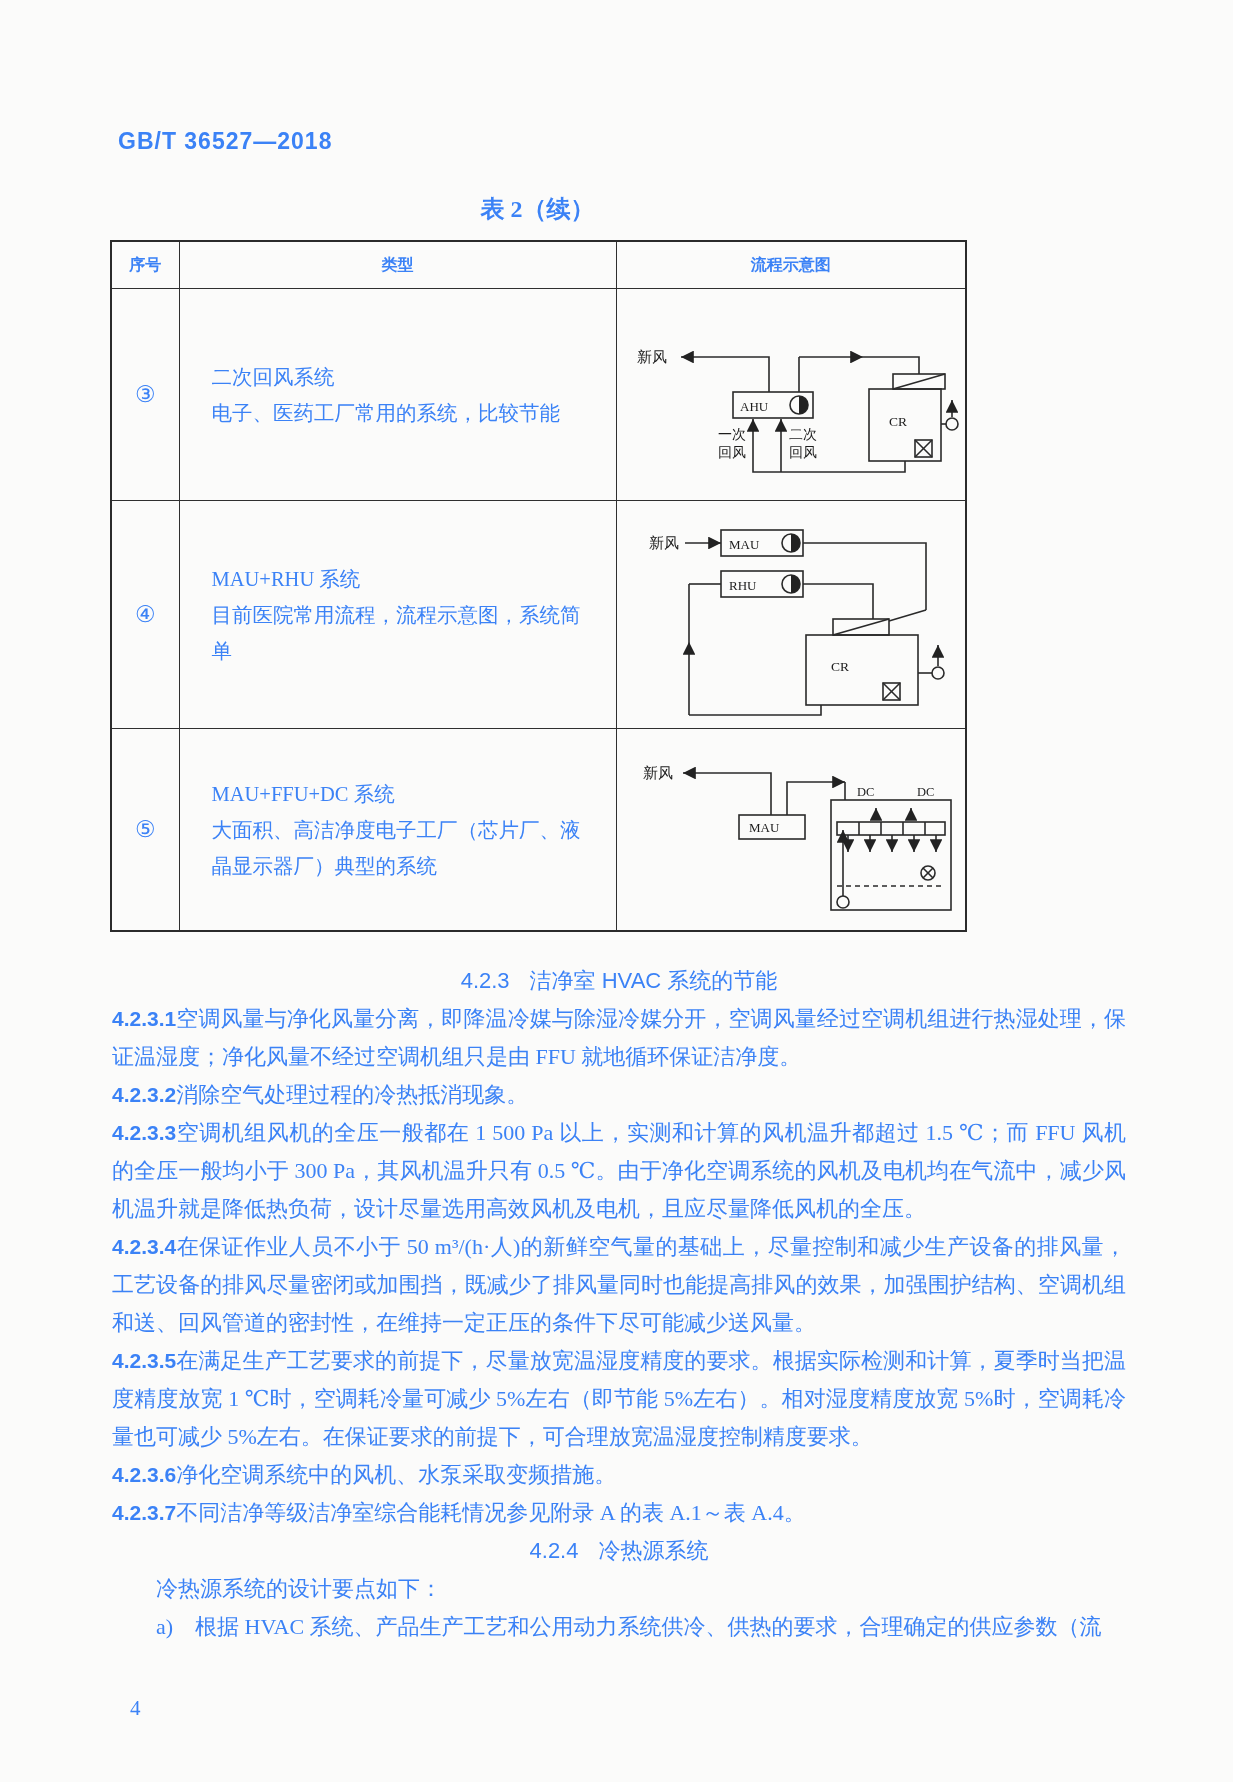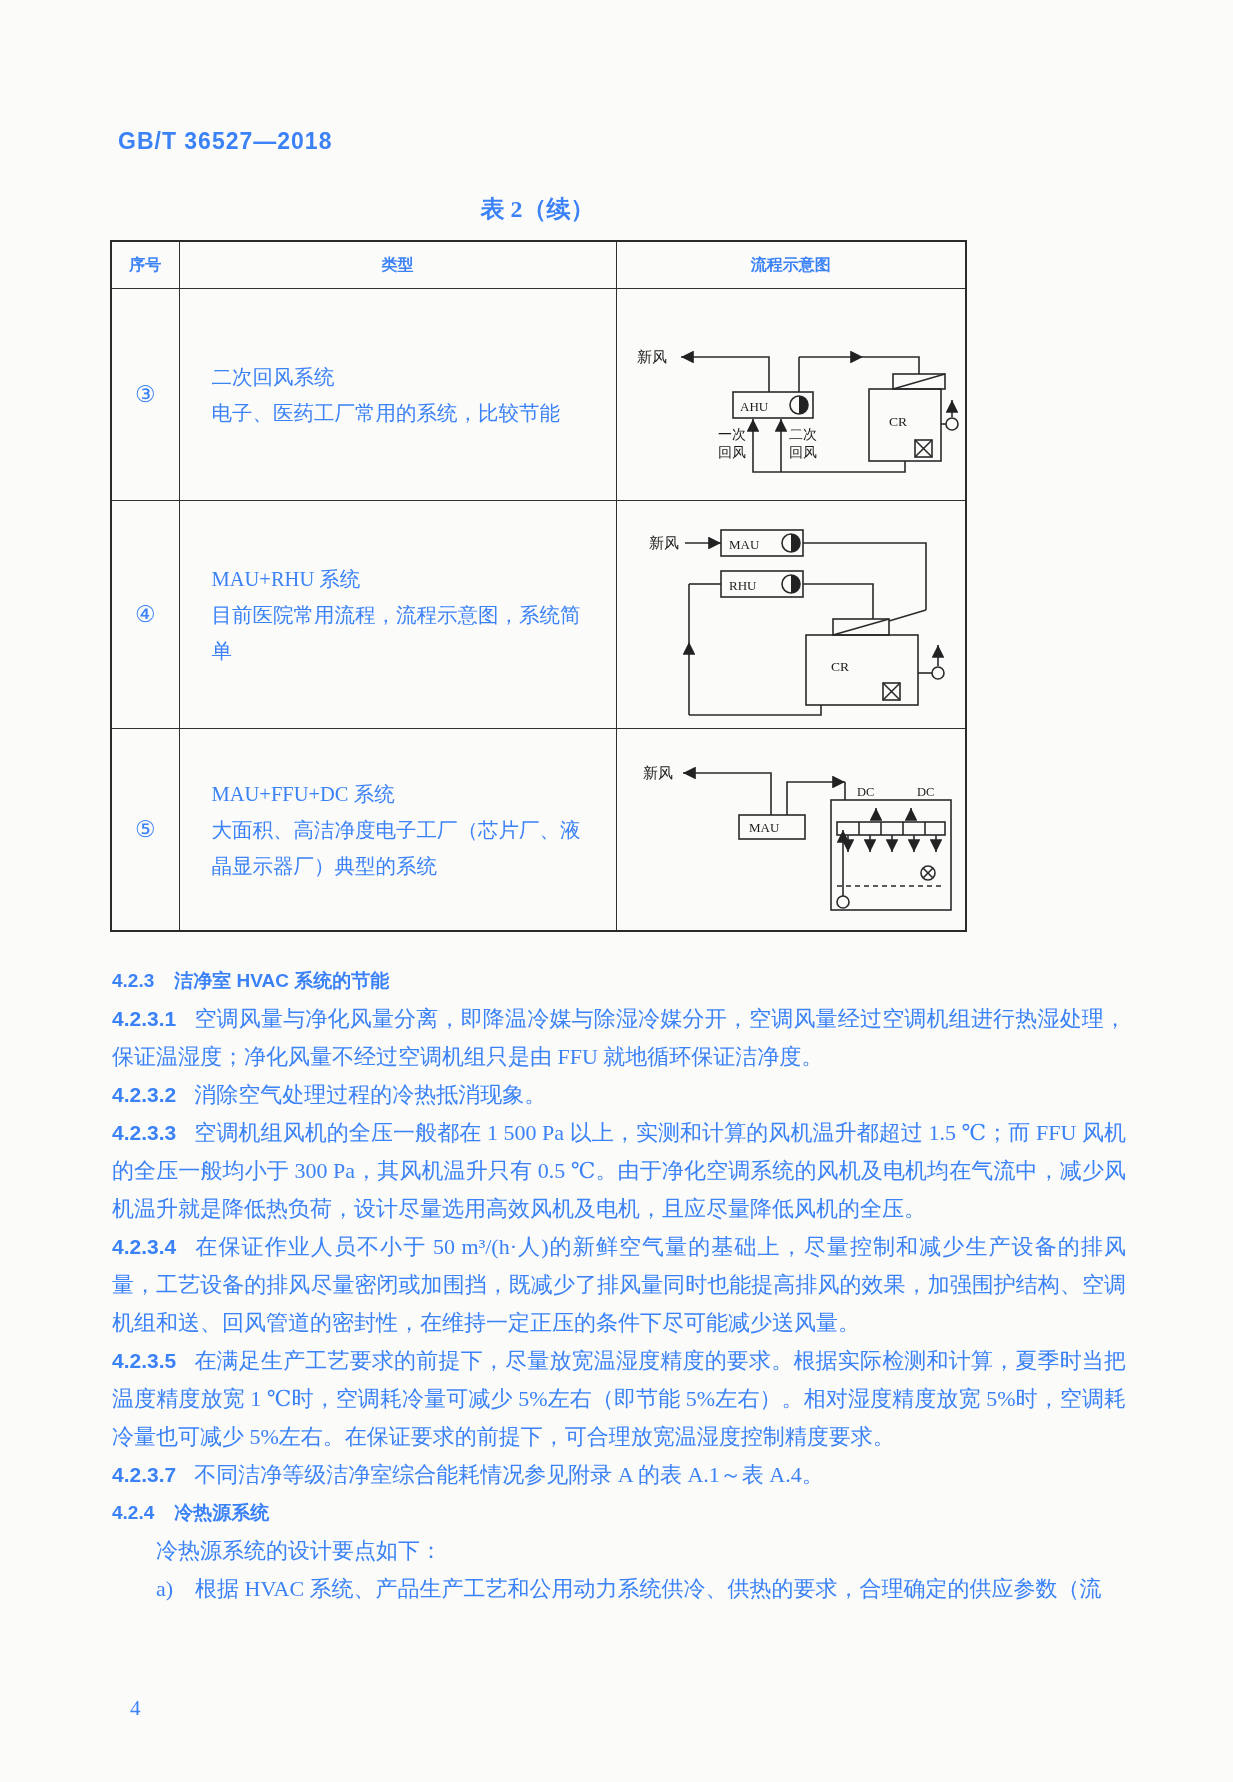--- a/index.html
+++ b/index.html
@@ -21,25 +21,25 @@
   td.type-cell{padding:8px 32px;font-size:20.5px;line-height:36px;vertical-align:middle;}
   td.diag-cell{text-align:center;vertical-align:middle;}
 
   svg .ln{stroke:#2a2a2a;stroke-width:1.6;fill:none;}
   svg .fill{fill:#222;stroke:none;}
   svg text{font-family:"Liberation Serif","DejaVu Serif",serif;fill:#1c1c1c;}
 
   .content{position:absolute;left:112px;top:962px;width:1014px;font-size:22px;
            line-height:38px;text-align:justify;}
   .content p{margin:0;}
-  .sec-heading{font-weight:bold;font-family:"Liberation Sans","DejaVu Sans",sans-serif;
-               margin:0 0 14px 0;font-size:19px;text-align:left;}
+  .sec-heading{font-weight:normal;font-family:"Liberation Sans","DejaVu Sans",sans-serif;
+               margin:0 0 14px 0;font-size:22px;text-align:center;}
   .sec-heading .hnum{margin-right:20px;}
   .clause-num{font-weight:bold;font-family:"Liberation Sans","DejaVu Sans",sans-serif;
-              margin-right:18px;font-size:21px;}
+              font-size:21px;}
   .h424{margin:26px 0 18px 0;}
   .intro-para{text-indent:2em;}
   .list-item{padding-left:2em;}
   .list-item .li-label{margin-right:22px;}
 
   .page-number{position:absolute;left:130px;top:1696px;font-size:21px;}
 </style>
 </head>
 <body>
 
@@ -241,20 +241,23 @@
     <p>
       <span class="clause-num">4.2.3.3</span><span>空调机组风机的全压一般都在 1 500 Pa 以上，实测和计算的风机温升都超过 1.5 ℃；而 FFU 风机的全压一般均小于 300 Pa，其风机温升只有 0.5 ℃。由于净化空调系统的风机及电机均在气流中，减少风机温升就是降低热负荷，设计尽量选用高效风机及电机，且应尽量降低风机的全压。</span>
     </p>
     <p>
       <span class="clause-num">4.2.3.4</span><span>在保证作业人员不小于 50 m³/(h·人)的新鲜空气量的基础上，尽量控制和减少生产设备的排风量，工艺设备的排风尽量密闭或加围挡，既减少了排风量同时也能提高排风的效果，加强围护结构、空调机组和送、回风管道的密封性，在维持一定正压的条件下尽可能减少送风量。</span>
     </p>
     <p>
       <span class="clause-num">4.2.3.5</span><span>在满足生产工艺要求的前提下，尽量放宽温湿度精度的要求。根据实际检测和计算，夏季时当把温度精度放宽 1 ℃时，空调耗冷量可减少 5%左右（即节能 5%左右）。相对湿度精度放宽 5%时，空调耗冷量也可减少 5%左右。在保证要求的前提下，可合理放宽温湿度控制精度要求。</span>
     </p>
     <p>
+      <span class="clause-num">4.2.3.6</span><span>净化空调系统中的风机、水泵采取变频措施。</span>
+    </p>
+    <p>
       <span class="clause-num">4.2.3.7</span><span>不同洁净等级洁净室综合能耗情况参见附录 A 的表 A.1～表 A.4。</span>
     </p>
 
     <p class="sec-heading h424">
       <span class="hnum">4.2.4</span><span>冷热源系统</span>
     </p>
     <p class="intro-para">冷热源系统的设计要点如下：</p>
     <p class="list-item">
       <span class="li-label">a)</span><span>根据 HVAC 系统、产品生产工艺和公用动力系统供冷、供热的要求，合理确定的供应参数（流</span>
     </p>

